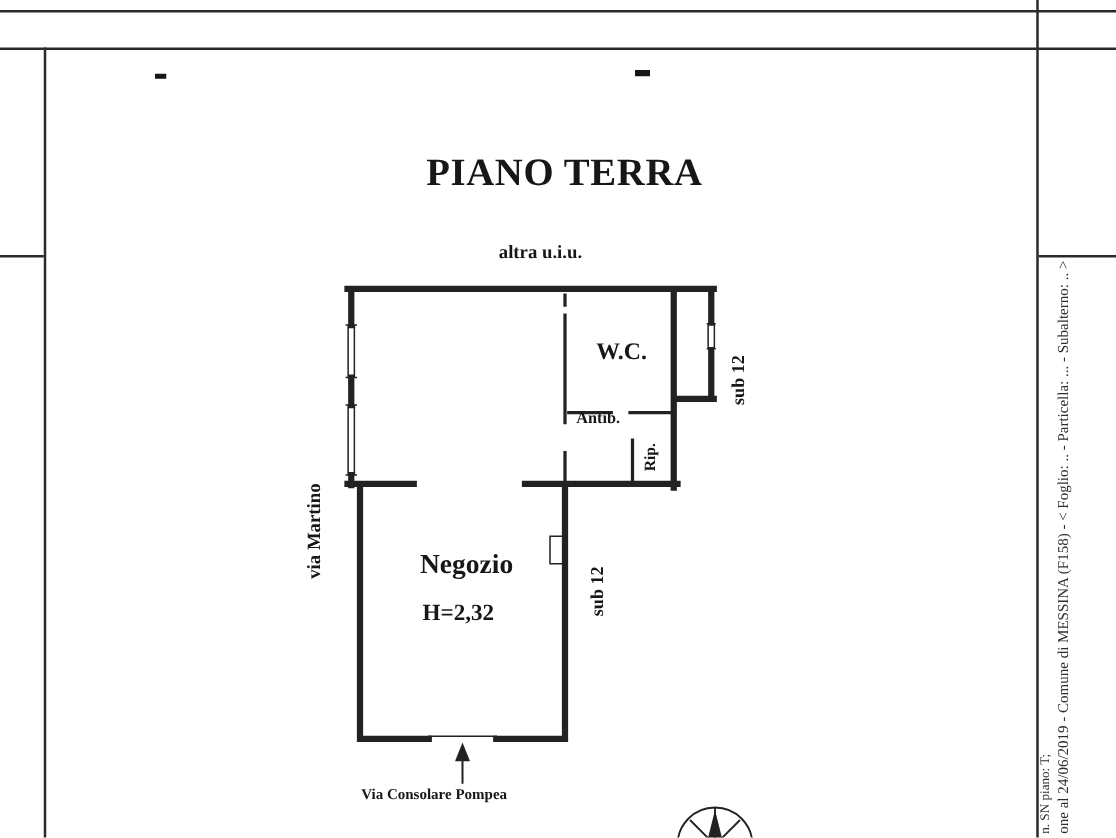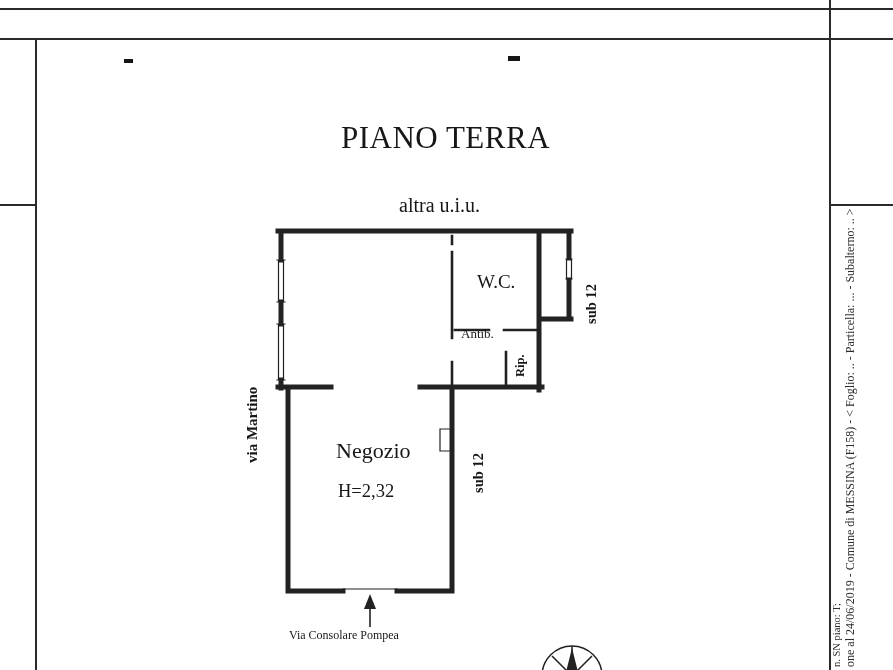--- a/index.html
+++ b/index.html
@@ -2,21 +2,21 @@
 <html><head>
 <meta charset="utf-8">
 <style>
   html,body{margin:0;padding:0;}
   body{
     width:893px;height:670px;position:relative;overflow:hidden;
     background:#ffffff;font-family:"Liberation Serif",serif;color:#1c1c1c;
   }
   .line{position:absolute;background:#2a2a2a;}
   .mark{position:absolute;background:#161616;}
-  .lbl{position:absolute;font-weight:400;white-space:nowrap;color:#171717;}
+  .lbl{position:absolute;font-weight:700;white-space:nowrap;color:#171717;}
   .vlbl{position:absolute;font-weight:700;white-space:nowrap;color:#171717;
         transform:rotate(-90deg);transform-origin:left top;}
   .mtext{position:absolute;white-space:nowrap;color:#2e2e2e;
         transform:rotate(-90deg);transform-origin:left top;}
   svg.plan{position:absolute;left:0;top:0;}
 </style>
 </head>
 <body>
 
 <div>
@@ -42,21 +42,21 @@
       <path fill="none" stroke-width="1.6" d="M370,601 V627"></path>
       <polygon points="370,594 364,609 376,609" fill="#222" stroke="none"></polygon>
     </g>
     <g stroke="#222" fill="none" stroke-width="1.5">
       <circle cx="572" cy="676" r="30"></circle>
       <path d="M572,646 V676 M572,676 L552,656 M572,676 L592,656"></path>
       <polygon points="572,648 565,676 579,676" fill="#222" stroke="none"></polygon>
     </g>
   </svg>
 
-  <div class="lbl" style="left:399px;top:194px;font-size:20px;">altra u.i.u.</div>
+  <div class="lbl" style="left:399px;top:194px;font-size:15px;">altra u.i.u.</div>
   <div class="lbl" style="left:477px;top:271px;font-size:19px;">W.C.</div>
   <div class="lbl" style="left:461px;top:326px;font-size:13px;">Antib.</div>
   <div class="vlbl" style="left:513px;top:377px;font-size:12.5px;">Rip.</div>
   <div class="vlbl" style="left:583px;top:324px;font-size:14.5px;">sub 12</div>
   <div class="vlbl" style="left:470px;top:493px;font-size:14.5px;">sub 12</div>
   <div class="vlbl" style="left:244px;top:463px;font-size:15px;">via Martino</div>
   <div class="lbl" style="left:336px;top:438px;font-size:22px;">Negozio</div>
   <div class="lbl" style="left:338px;top:481px;font-size:18.5px;">H=2,32</div>
   <div class="lbl" style="left:289px;top:628px;font-size:12px;">Via Consolare Pompea</div>
 

